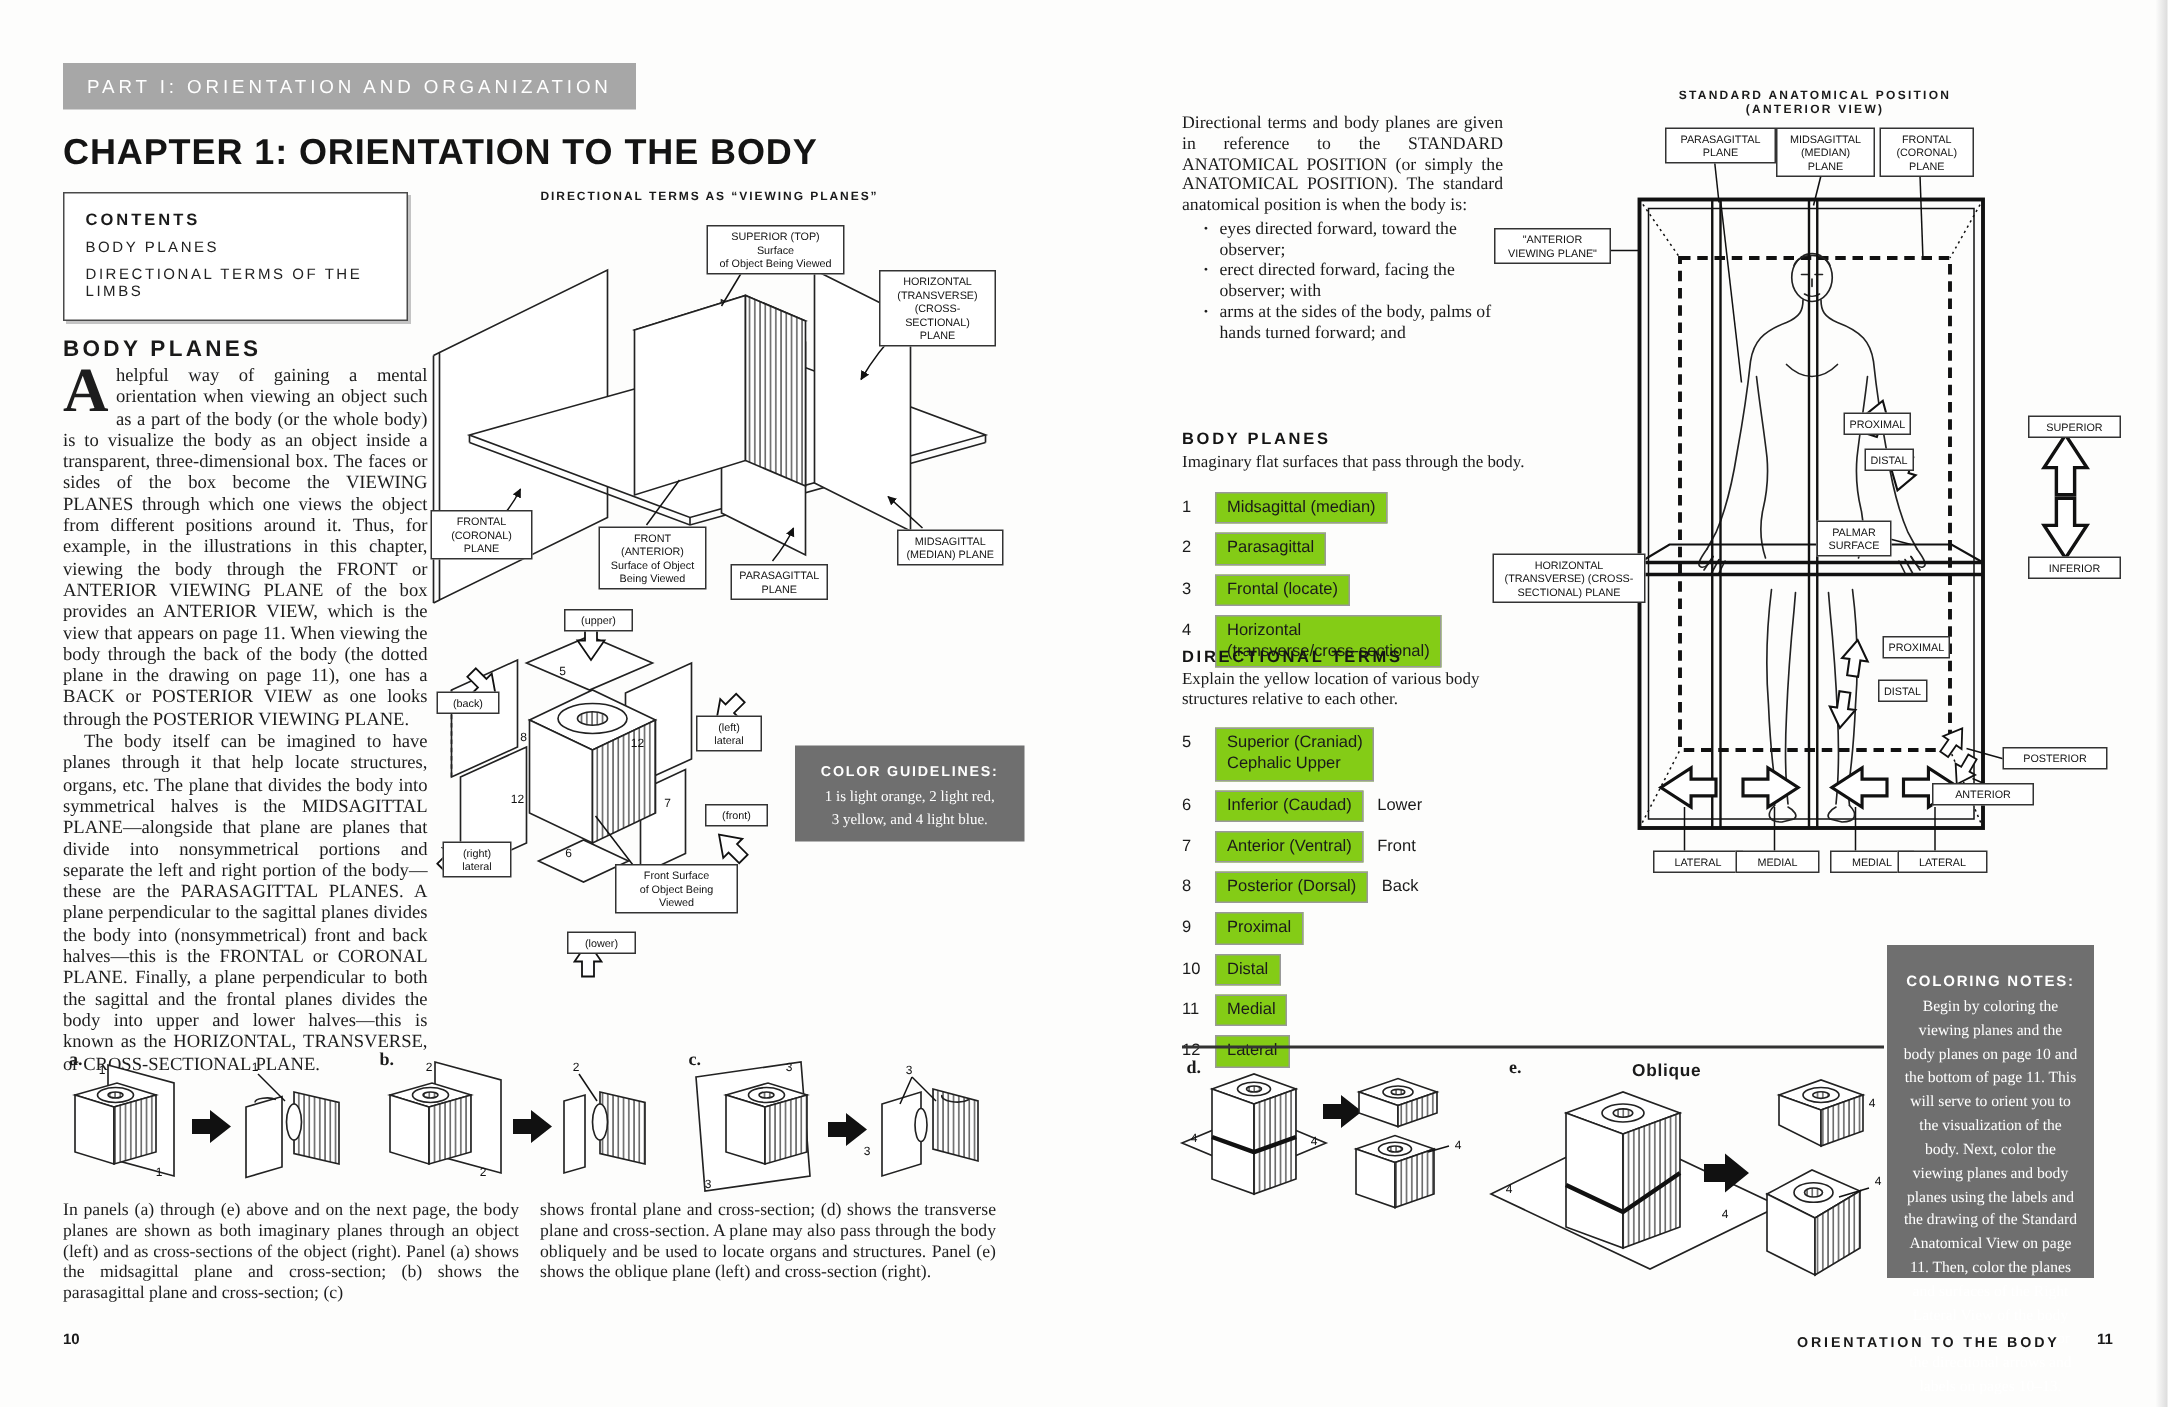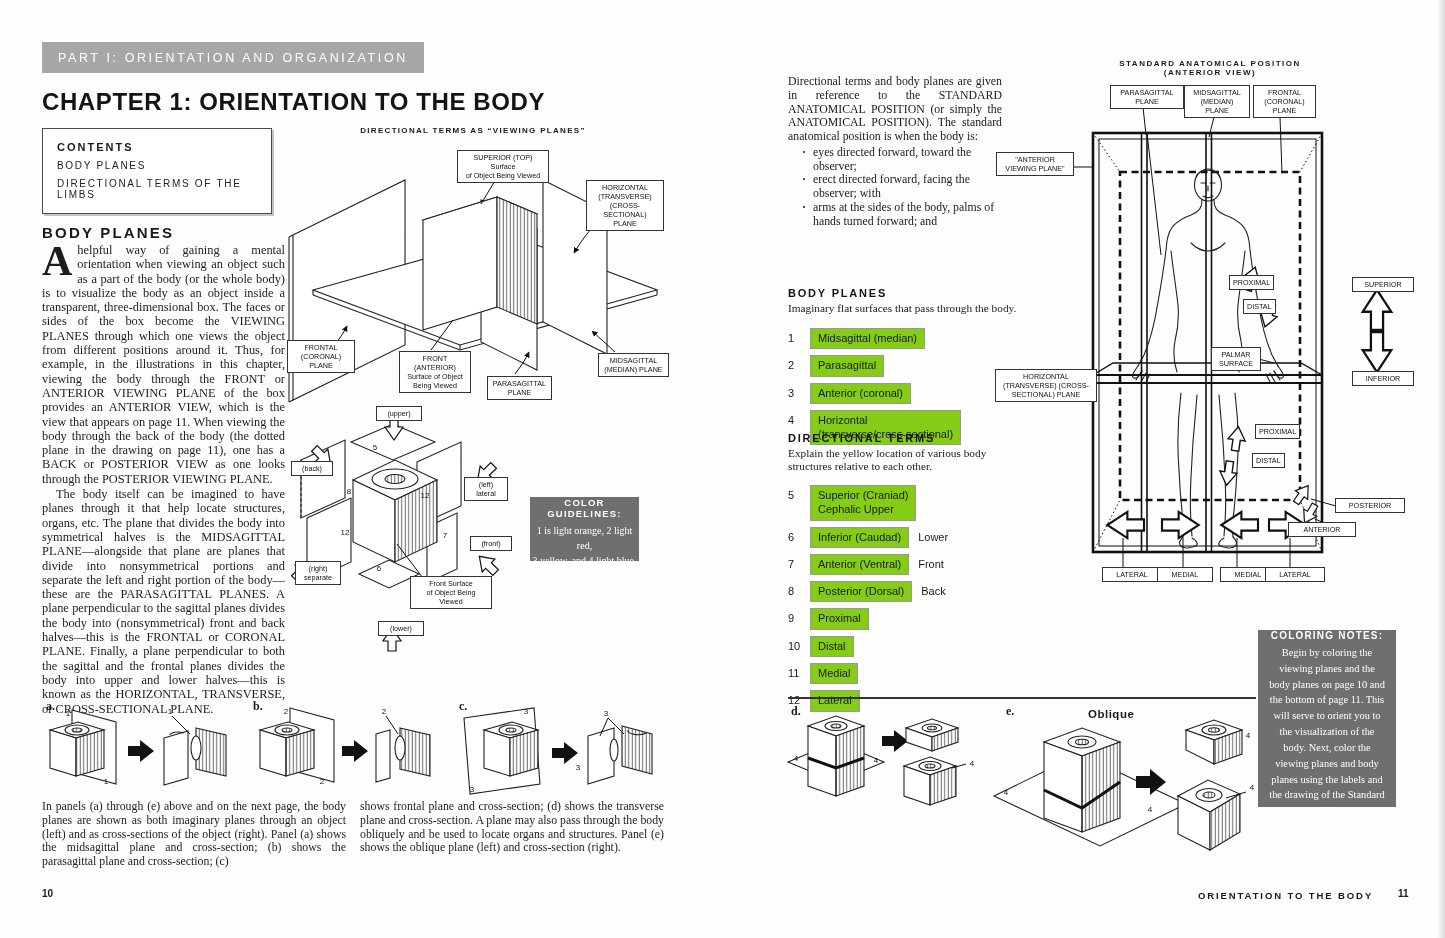--- a/index.html
+++ b/index.html
@@ -133,21 +133,21 @@
     <polygon class="fh" points="212,57 252,74 252,184 212,167"></polygon>
 
     <line class="ld" x1="214" y1="34" x2="196" y2="64"></line>
     <path class="ld" d="M316,78 Q300,94 289,113" marker-end="url(#mk)"></path>
     <path class="ld" d="M42,212 Q54,202 62,186" marker-end="url(#mk)"></path>
     <line class="ld" x1="146" y1="210" x2="168" y2="180"></line>
     <path class="ld" d="M230,234 Q239,223 244,212" marker-end="url(#mk)"></path>
     <path class="ld" d="M330,212 Q318,201 307,191" marker-end="url(#mk)"></path>
   </svg>
 
-  <div class="lblbox" style="left:457px;top:150px;width:84px;">SUPERIOR (TOP) Surface
+  <div class="lblbox" style="left:471px;top:150px;width:84px;">SUPERIOR (TOP) Surface
 of Object Being Viewed</div>
   <div class="lblbox" style="left:586px;top:180px;width:70px;">HORIZONTAL
 (TRANSVERSE)
 (CROSS-SECTIONAL)
 PLANE</div>
   <div class="lblbox" style="left:287px;top:340px;width:60px;">FRONTAL
 (CORONAL) PLANE</div>
   <div class="lblbox" style="left:399px;top:351px;width:64px;">FRONT (ANTERIOR)
 Surface of Object
 Being Viewed</div>
@@ -187,27 +187,27 @@
     <text class="dn" x="60" y="133">12</text>
     <text class="dn" x="160" y="136">7</text>
     <text class="dn" x="94" y="169">6</text>
   </svg>
 
   <div class="lblbox" style="left:376px;top:406px;width:38px;">(upper)</div>
   <div class="lblbox" style="left:291px;top:461px;width:34px;">(back)</div>
   <div class="lblbox" style="left:464px;top:477px;width:36px;">(left)
 lateral</div>
   <div class="lblbox" style="left:295px;top:561px;width:38px;">(right)
-separate</div>
+lateral</div>
   <div class="lblbox" style="left:470px;top:536px;width:34px;">(front)</div>
   <div class="lblbox" style="left:378px;top:621px;width:38px;">(lower)</div>
   <div class="lblbox" style="left:410px;top:576px;width:74px;">Front Surface
 of Object Being Viewed</div>
 
-  <div class="graybox" style="left:530px;top:497px;width:109px;height:64px;box-sizing:border-box;">
+  <div class="graybox" style="left:530px;top:497px;width:153px;height:64px;padding-top:12px;box-sizing:border-box;">
     <div class="gtitle">COLOR GUIDELINES:</div>
     <div class="gbody">1 is light orange, 2 light red,
 3 yellow, and 4 light blue.</div>
   </div>
 
   <div class="panel-letter" style="left:46px;top:699px;">a.</div>
   <svg class="abs" style="left:44px;top:704px;" width="200" height="92">
     <polygon class="fw" points="28,6 72,18 72,80 28,68"></polygon>
     <polygon class="fw" points="6,26 34,18 60,26 32,34"></polygon>
     <ellipse class="fw" cx="33" cy="26" rx="12" ry="5"></ellipse>
@@ -284,21 +284,21 @@
     <div class="term-row">
       <span class="term-num">1</span>
       <span class="term-box">Midsagittal (median)</span>
     </div>
     <div class="term-row">
       <span class="term-num">2</span>
       <span class="term-box">Parasagittal</span>
     </div>
     <div class="term-row">
       <span class="term-num">3</span>
-      <span class="term-box">Anterior (coronal)</span>
+      <span class="term-box">Frontal (locate)</span>
     </div>
     <div class="term-row">
       <span class="term-num">4</span>
       <span class="term-box">Horizontal
 (transverse/cross-sectional)</span>
     </div>
   </div>
 
   <div class="abs" style="left:788px;top:432px;width:230px;">
     <div class="sec-head">DIRECTIONAL TERMS</div>
@@ -435,21 +435,21 @@
   <div class="lblbox" style="left:1252px;top:453px;">DISTAL</div>
   <div class="lblbox" style="left:1335px;top:498px;width:62px;">POSTERIOR</div>
   <div class="lblbox" style="left:1288px;top:522px;width:60px;">ANTERIOR</div>
   <div class="lblbox" style="left:1102px;top:567px;width:52px;">LATERAL</div>
   <div class="lblbox" style="left:1157px;top:567px;width:48px;">MEDIAL</div>
   <div class="lblbox" style="left:1220px;top:567px;width:48px;">MEDIAL</div>
   <div class="lblbox" style="left:1265px;top:567px;width:52px;">LATERAL</div>
 
   <div class="divider" style="left:788px;top:697px;width:468px;height:1.5px;"></div>
 
-  <div class="graybox notes" style="left:1258px;top:630px;width:138px;height:177px;padding:0 11px;box-sizing:border-box;">
+  <div class="graybox notes" style="left:1258px;top:630px;width:138px;height:222px;padding:19px 11px;box-sizing:border-box;">
     <div class="gtitle">COLORING NOTES:</div>
     <div class="gbody">Begin by coloring the viewing planes and the body planes on page 10 and the bottom of page 11. This will serve to orient you to the visualization of the body. Next, color the viewing planes and body planes using the labels and the drawing of the Standard Anatomical View on page 11. Then, color the planes and surfaces of the Right Lateral View of the body on page 12. Finally, color the directional arrows and labels on pages 10–13.</div>
   </div>
 
   <div class="panel-letter" style="left:791px;top:704px;">d.</div>
   <svg class="abs" style="left:786px;top:710px;" width="215" height="150">
     <polygon class="fw" points="2,52 50,32 98,52 50,72"></polygon>
     <polygon class="fw" points="22,16 50,6 78,16 50,26"></polygon>
     <ellipse class="fw" cx="50" cy="16" rx="11" ry="4.5"></ellipse>
     <ellipse class="fh" cx="50" cy="16" rx="5" ry="2"></ellipse>

